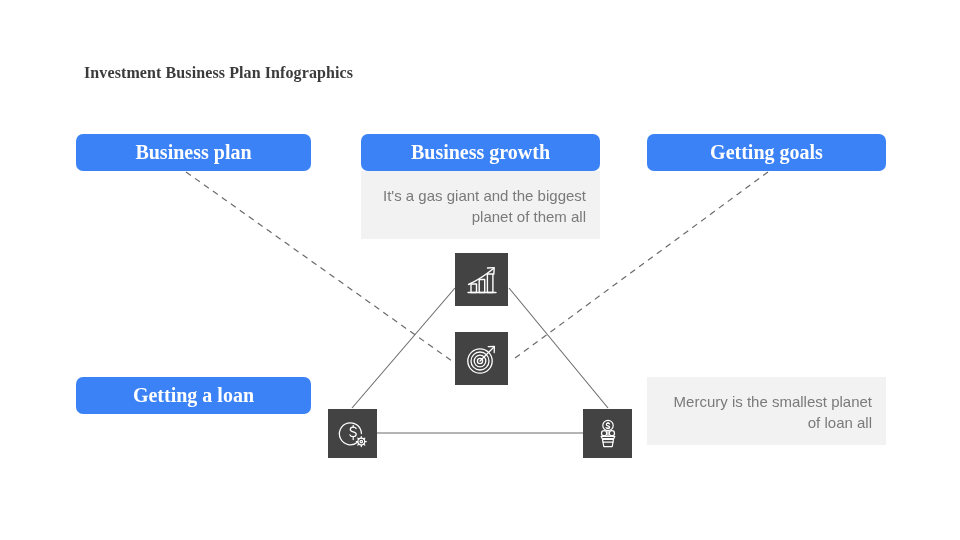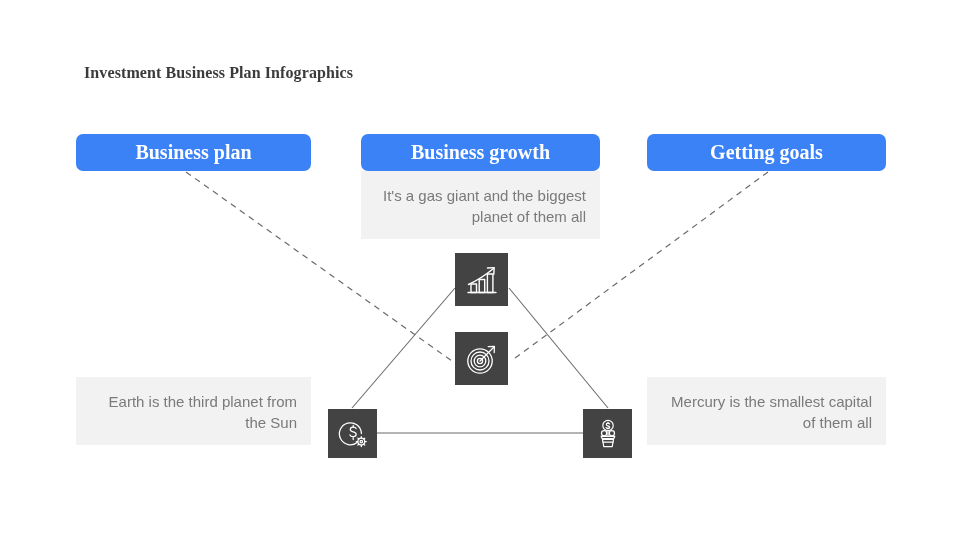--- a/index.html
+++ b/index.html
@@ -117,25 +117,25 @@
   <div class="card" id="card-business-growth">
     <div class="card-header">Business growth</div>
     <div class="card-body">It's a gas giant and the biggest planet of them all</div>
   </div>
 
   <div class="card" id="card-business-goals">
     <div class="card-header">Getting goals</div>
   </div>
 
   <div class="card" id="card-getting-loan">
-    <div class="card-body">Earth is the third planet from the Sun</div>
+    <div class="card-header">Getting a loan</div>
   </div>
 
   <div class="card" id="card-investment-cap">
-    <div class="card-body">Mercury is the smallest capital of them all</div>
+    <div class="card-body">Mercury is the smallest planet of loan all</div>
   </div>
 
   <div class="icon-tile" id="tile-growth-chart">
     <svg width="38" height="38" viewBox="0 0 38 38" fill="none" stroke="#ffffff" stroke-width="1.4" stroke-linecap="round" stroke-linejoin="round">
       <line x1="5" y1="31.5" x2="33" y2="31.5"></line>
       <rect x="8" y="23" width="5.5" height="8.5"></rect>
       <rect x="16.2" y="18.5" width="5.5" height="13"></rect>
       <rect x="24.4" y="13" width="5.5" height="18.5"></rect>
       <path d="M5.5 23.5 C 13 20, 22 14.5, 30.5 7.5"></path>
       <polyline points="24.5,7.0 31.2,6.6 30.8,13.3"></polyline>

